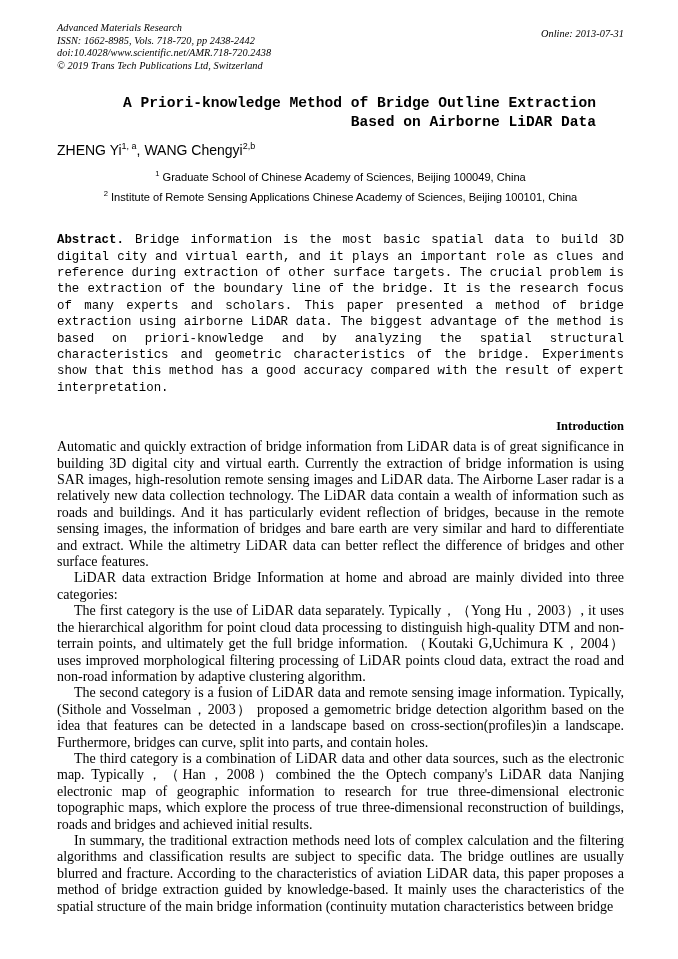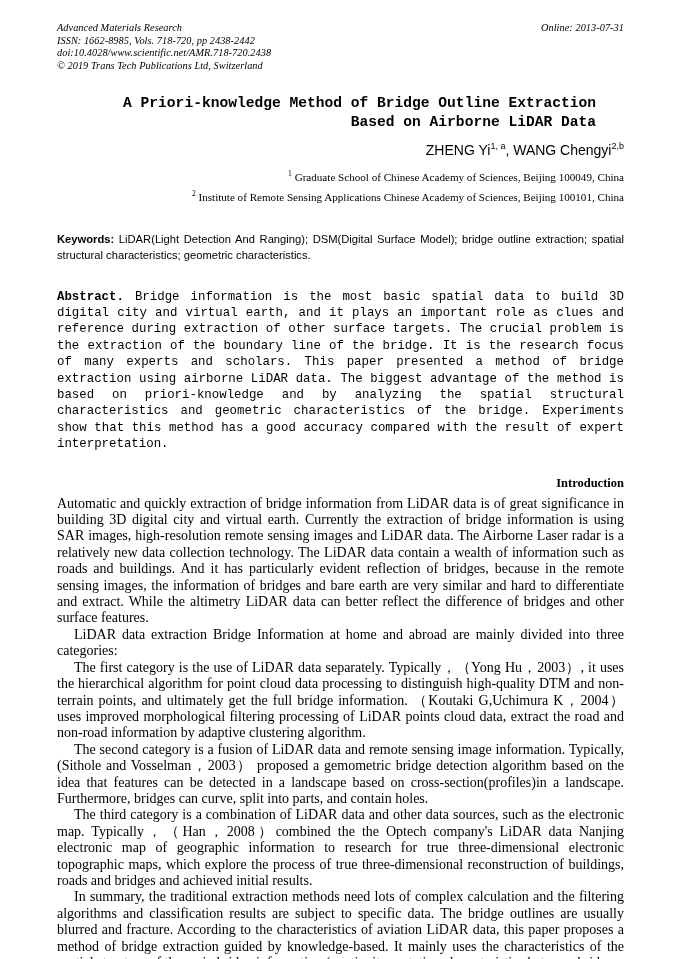--- a/index.html
+++ b/index.html
@@ -31,21 +31,21 @@
     position: relative;
     font-family: "Liberation Serif", serif;
     font-style: italic;
     font-size: 10.3px;
     line-height: 12.6px;
     letter-spacing: 0.05px;
   }
   .masthead .online {
     position: absolute;
     right: 0;
-    top: 0;
+    top: 6px;
     font-style: italic;
     font-size: 10.3px;
     white-space: nowrap;
   }
   .masthead .line {
     white-space: nowrap;
   }
 
   
   .title {
@@ -56,34 +56,34 @@
     line-height: 19px;
     text-align: right;
     padding: 0 28px;
   }
 
   .authors {
     margin-top: 8px;
     font-family: "Liberation Sans", sans-serif;
     font-size: 14px;
     line-height: 17px;
-    text-align: right;
+    text-align: left;
   }
   .authors sup {
     font-size: 9px;
     vertical-align: super;
     line-height: 0;
   }
 
   .affil {
     margin-top: 9px;
-    font-family: Liberation Serif, serif;
+    font-family: Liberation Sans, sans-serif;
     font-size: 11.1px;
     line-height: 19.5px;
-    text-align: right;
+    text-align: center;
   }
   .affil sup {
     font-size: 7.6px;
     vertical-align: super;
     line-height: 0;
   }
   .emails {
     margin-top: 3px;
     font-family: "Liberation Sans", sans-serif;
     font-size: 11.1px;
@@ -169,23 +169,20 @@
   <div class="authors">
     <span>ZHENG Yi</span><sup>1, a</sup><span>, </span><span>WANG Chengyi</span><sup>2,b</sup>
   </div>
 
   <div class="affil">
     <div><sup>1</sup><span> Graduate School of Chinese Academy of Sciences, Beijing 100049, China</span></div>
     <div><sup>2</sup><span> Institute of Remote Sensing Applications Chinese Academy of Sciences, Beijing 100101, China</span></div>
   </div>
 
 
-  <div class="keywords">
-    <b>Keywords:</b><span> LiDAR(Light Detection And Ranging); DSM(Digital Surface Model); bridge outline extraction; spatial structural characteristics; geometric characteristics.</span>
-  </div>
 
   <div class="abstract">
     <b>Abstract.</b><span> Bridge information is the most basic spatial data to build 3D digital city and virtual earth, and it plays an important role as clues and reference during extraction of other surface targets. The crucial problem is the extraction of the boundary line of the bridge. It is the research focus of many experts and scholars. This paper presented a method of bridge extraction using airborne LiDAR data. The biggest advantage of the method is based on priori-knowledge and by analyzing the spatial structural characteristics and geometric characteristics of the bridge. Experiments show that this method has a good accuracy compared with the result of expert interpretation.</span>
   </div>
 
   <div class="section-head">Introduction</div>
 
   <p class="body-par first">Automatic and quickly extraction of bridge information from LiDAR data is of great significance in building 3D digital city and virtual earth. Currently the extraction of bridge information is using SAR images, high-resolution remote sensing images and LiDAR data. The Airborne Laser radar is a relatively new data collection technology. The LiDAR data contain a wealth of information such as roads and buildings. And it has particularly evident reflection of bridges, because in the remote sensing images, the information of bridges and bare earth are very similar and hard to differentiate and extract. While the altimetry LiDAR data can better reflect the difference of bridges and other surface features.</p>
   <p class="body-par indent">LiDAR data extraction Bridge Information at home and abroad are mainly divided into three categories:</p>
   <p class="body-par indent">The first category is the use of LiDAR data separately. Typically，（Yong Hu，2003）, it uses the hierarchical algorithm for point cloud data processing to distinguish high-quality DTM and non-terrain points, and ultimately get the full bridge information.  （Koutaki G,Uchimura K，2004）uses improved morphological filtering processing of LiDAR points cloud data, extract the road and non-road information by adaptive clustering algorithm.</p>

